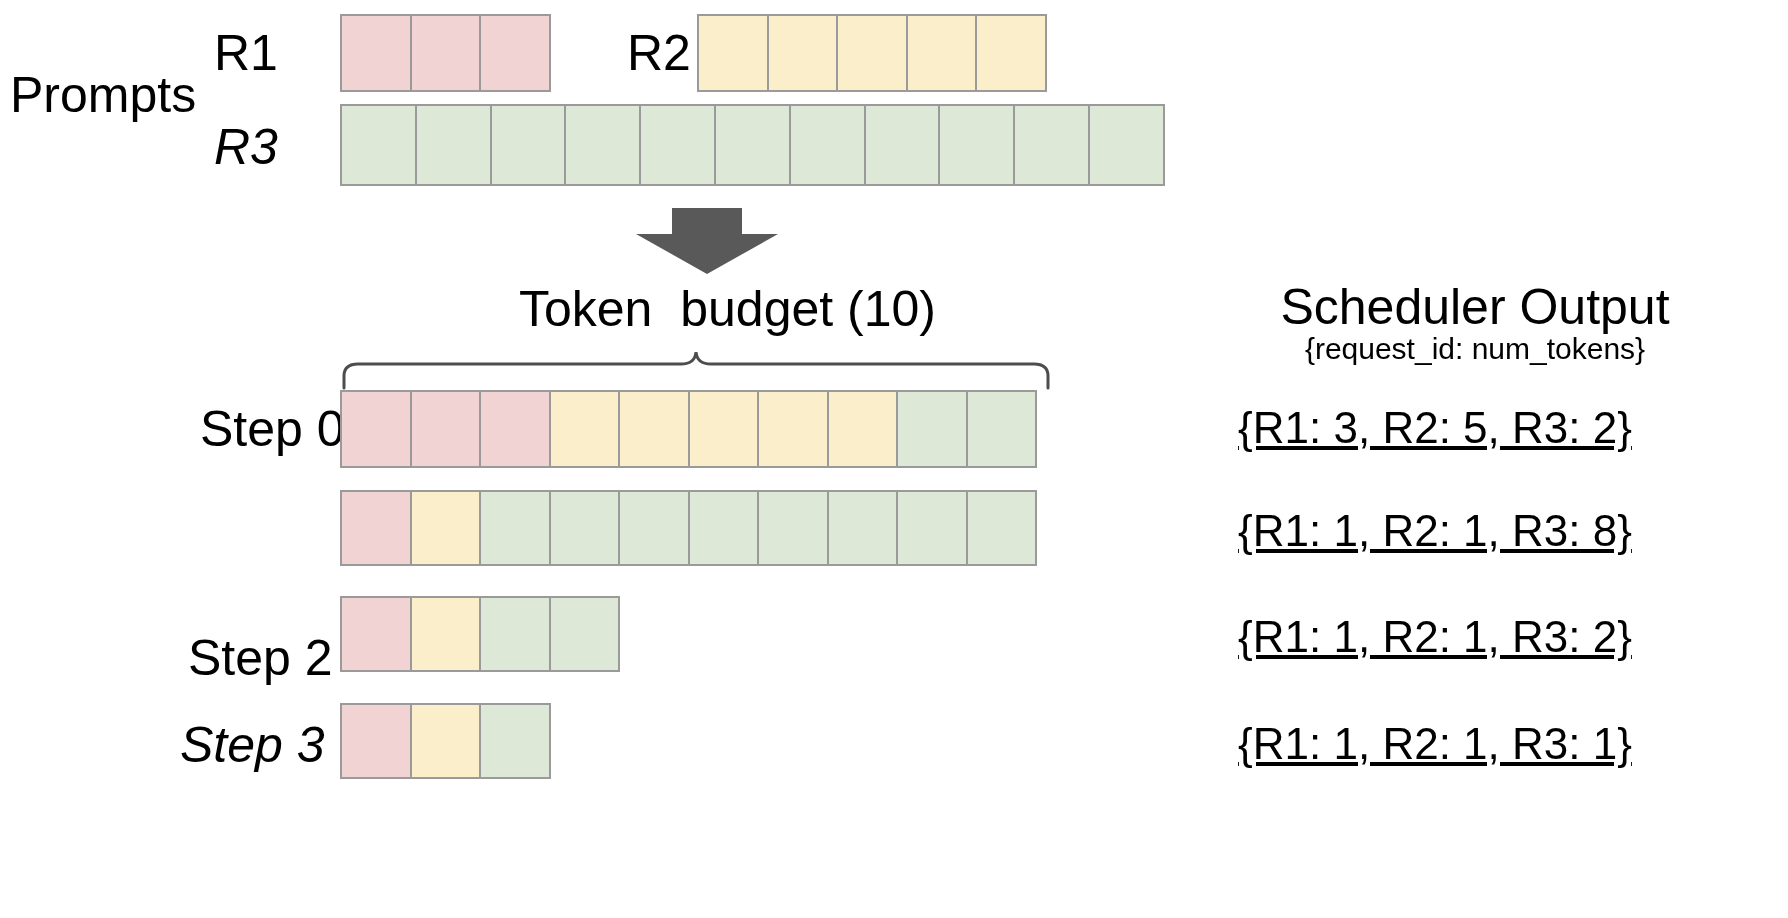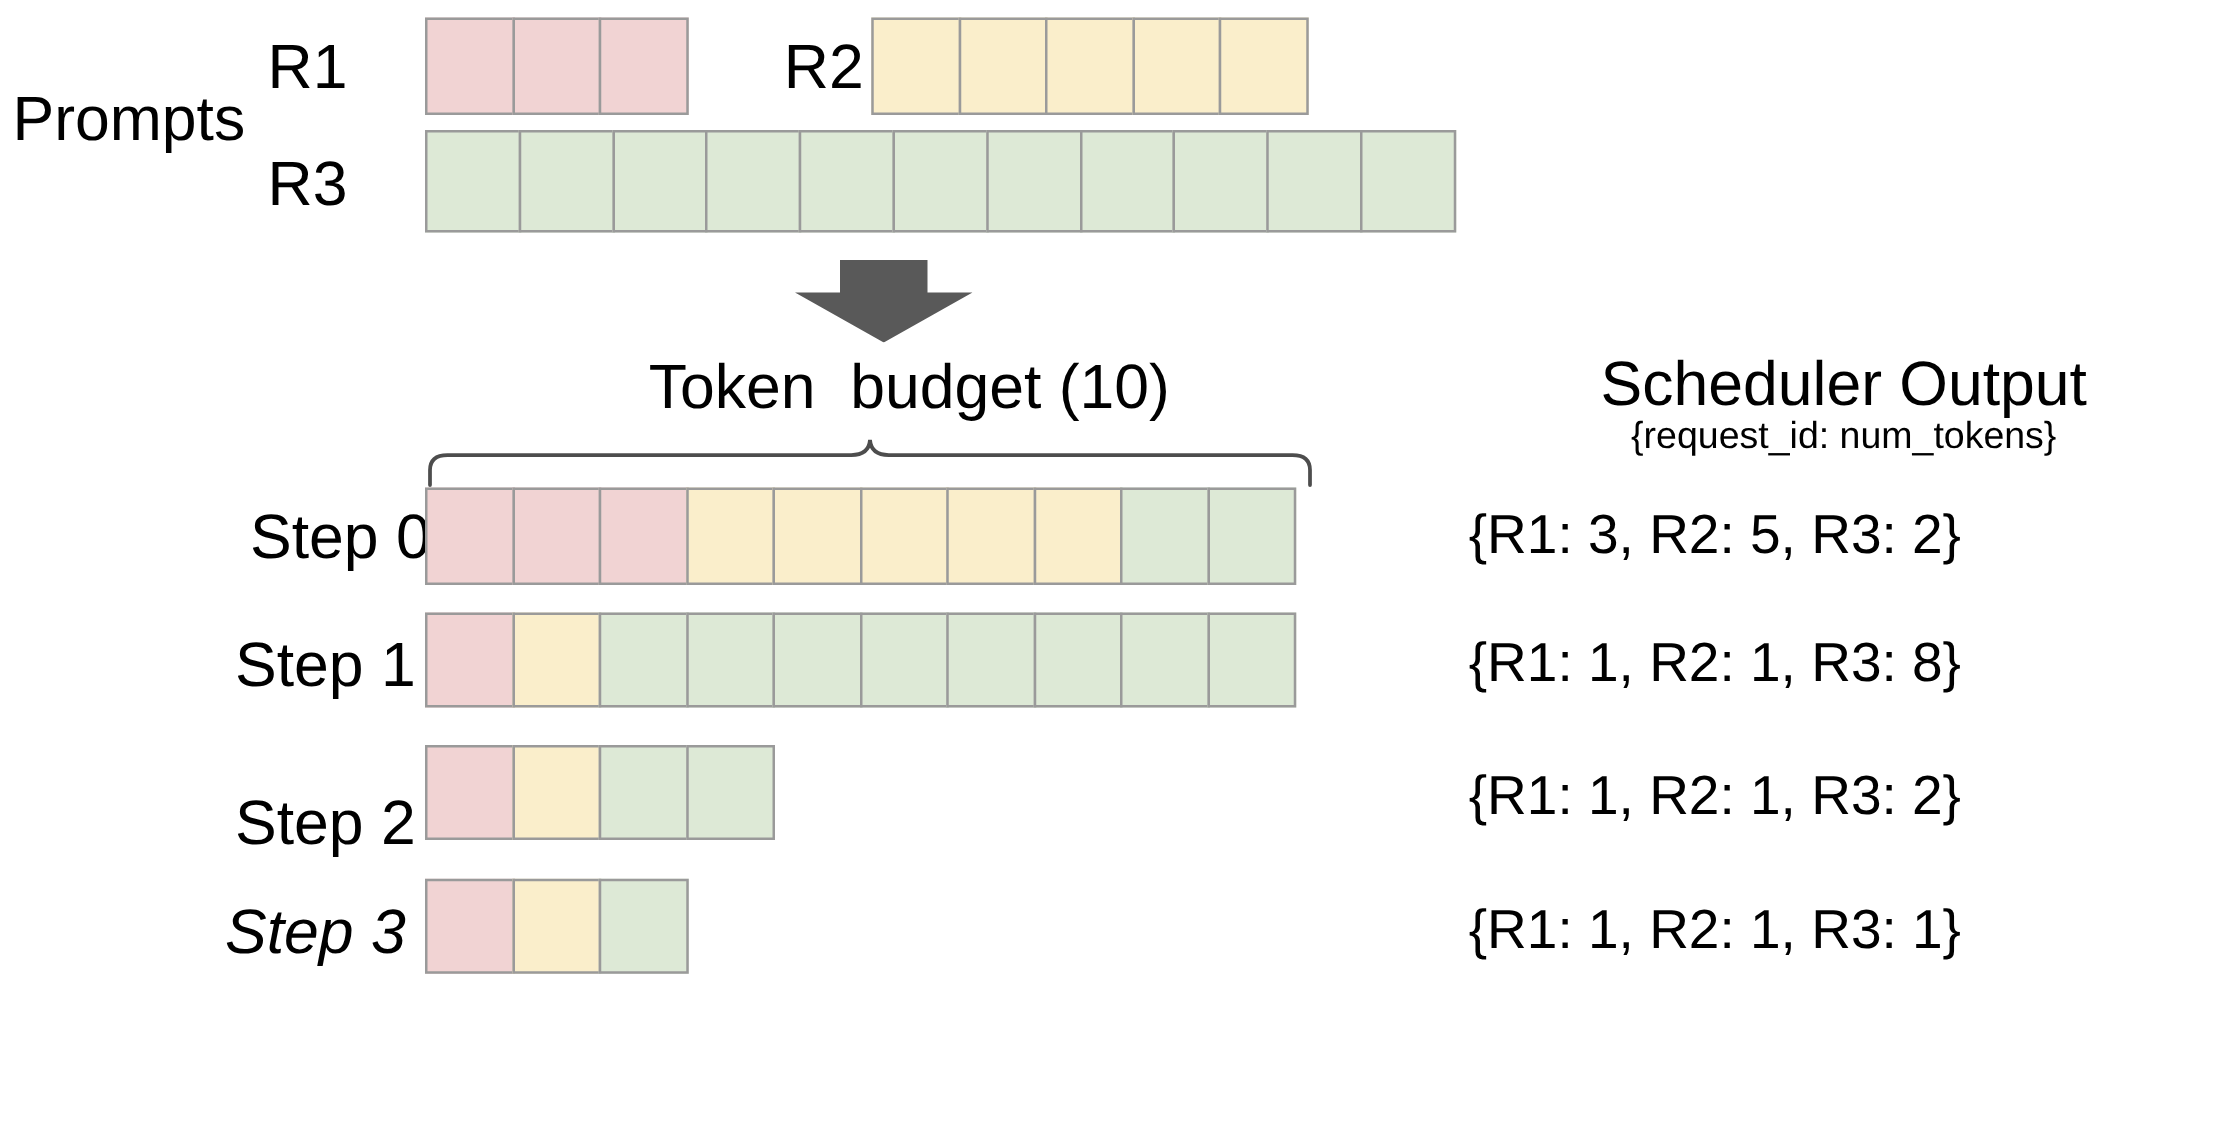--- a/index.html
+++ b/index.html
@@ -68,23 +68,24 @@
     width: 712px;
     height: 42px;
   }
 
   
   .sched-line {
     position: absolute;
     font-size: 44px;
     line-height: 1;
     white-space: pre;
-    left: 1175px;
+    left: 1135px;
     width: 600px;
-    text-align: left;
+    text-align: center;
+    text-decoration: underline;
   }
 </style>
 </head>
 <body>
 
 <div id="stage">
 
   <div class="label big" style="left:10px; top:70px;">Prompts</div>
 
   <div class="label big" style="left:214px; top:28px;">R1</div>
@@ -98,21 +99,21 @@
   <div class="label big" style="left:627px; top:28px;">R2</div>
 
   <div class="row" id="prompt-row-r2" style="left: 697px; top: 14px; height: 78px; width: 359.5px;">
       <div class="cell yellow" style="width: 71.5px;"></div>
       <div class="cell yellow" style="width: 71.5px;"></div>
       <div class="cell yellow" style="width: 71.5px;"></div>
       <div class="cell yellow" style="width: 71.5px;"></div>
       <div class="cell yellow" style="width: 71.5px;"></div>
     </div>
 
-  <div class="label big" style="left:214px; top:122px;">R3</div>
+  <div class="label big" style="left:214px; top:122px;font-style:italic;">R3</div>
 
   <div class="row" id="prompt-row-r3" style="left: 340px; top: 104px; height: 82px; width: 846.8px;">
       <div class="cell green" style="width: 76.8px;"></div>
       <div class="cell green" style="width: 76.8px;"></div>
       <div class="cell green" style="width: 76.8px;"></div>
       <div class="cell green" style="width: 76.8px;"></div>
       <div class="cell green" style="width: 76.8px;"></div>
       <div class="cell green" style="width: 76.8px;"></div>
       <div class="cell green" style="width: 76.8px;"></div>
       <div class="cell green" style="width: 76.8px;"></div>
@@ -144,21 +145,20 @@
       <div class="cell yellow" style="width: 71.5px;"></div>
       <div class="cell yellow" style="width: 71.5px;"></div>
       <div class="cell yellow" style="width: 71.5px;"></div>
       <div class="cell yellow" style="width: 71.5px;"></div>
       <div class="cell yellow" style="width: 71.5px;"></div>
       <div class="cell green" style="width: 71.5px;"></div>
       <div class="cell green" style="width: 71.5px;"></div>
     </div>
   <div class="sched-line" style="top:406px;">{R1: 3, R2: 5, R3: 2}</div>
 
-  <div class="label big" style="left:188px; top:507px;">Step 1</div>
   <div class="row" id="step-row-1" style="left: 340px; top: 490px; height: 76px; width: 717px;">
       <div class="cell pink" style="width: 71.5px;"></div>
       <div class="cell yellow" style="width: 71.5px;"></div>
       <div class="cell green" style="width: 71.5px;"></div>
       <div class="cell green" style="width: 71.5px;"></div>
       <div class="cell green" style="width: 71.5px;"></div>
       <div class="cell green" style="width: 71.5px;"></div>
       <div class="cell green" style="width: 71.5px;"></div>
       <div class="cell green" style="width: 71.5px;"></div>
       <div class="cell green" style="width: 71.5px;"></div>

